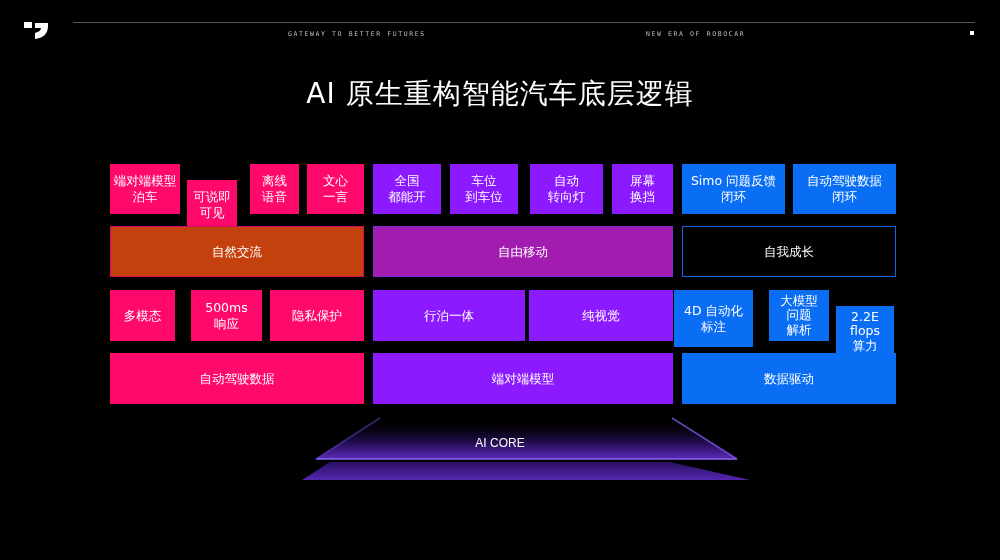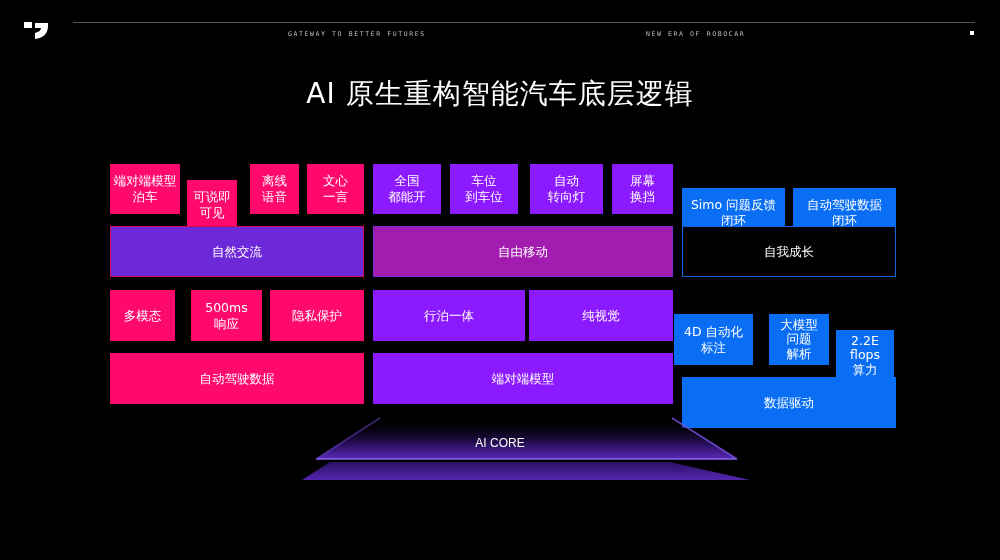--- a/index.html
+++ b/index.html
@@ -9,22 +9,22 @@
   .topline { position:absolute; left:73px; top:22px; width:902px; height:1px; background:#555; }
   .tag { position:absolute; top:30px; font-family:"DejaVu Sans Mono", "Liberation Mono", monospace;
          font-size:6.5px; letter-spacing:1.6px; color:#bfbfbf;text-align:center; }
   .dot { position:absolute; left:970px; top:31px; width:4px; height:4px; background:#fff; }
   .title { position:absolute; left:0; width:1000px; top:75px; text-align:center; font-size:28px;
            font-weight:normal; letter-spacing:1px; color:#fff; }
   .box { position:absolute; display:flex; align-items:center; justify-content:center; text-align:center;
          font-size:12.5px; line-height:16px; color:#fff; box-sizing:border-box; white-space:pre-line; }
   .pink { background:#ff0a6c; }
   .purple { background:#8c1aff; }
-  .blue { background:#0a6ef5;margin-top:24px; }
-  .outline-pink { border:1.5px solid #d40a5c; background:#6d28d9; }
+  .blue { background:#0a6ef5; }
+  .outline-pink { border:1.5px solid #d40a5c; background:#c2410c; }
   .outline-purple { border:1.5px solid #7a2ad8; background:#a21caf; }
   .outline-blue { border:1.5px solid #1466e0; background:#000; }
   .core { position:absolute; left:0; top:0; }
   .core-label { position:absolute; left:0; width:1000px; top:436px; text-align:center; font-size:12px;
                 letter-spacing:0; color:#fff; font-family:"Liberation Sans", sans-serif; }
 </style>
 </head>
 <body>
 
 <svg class="abs" style="left:24px;top:22px" width="26" height="18" viewBox="0 0 26 18">
@@ -69,21 +69,21 @@
   <div class="box purple" style="left:529px;top:290px;width:144px;height:51px">纯视觉</div>
   <div class="box purple" style="left:373px;top:353px;width:300px;height:51px">端对端模型</div>
 </div>
 
 <div>
   <div class="box blue" style="left:682px;top:164px;width:103px;height:50px">Simo 问题反馈
 闭环</div>
   <div class="box blue" style="left:793px;top:164px;width:103px;height:50px">自动驾驶数据
 闭环</div>
   <div class="box outline-blue" style="left:682px;top:226px;width:214px;height:51px">自我成长</div>
-  <div class="box blue" style="left:674px;top:290px;width:79px;height:51px">4D 自动化
+  <div class="box blue" style="left:674px;top:290px;width:79px;height:57px">4D 自动化
 标注</div>
   <div class="box blue" style="left:769px;top:290px;width:60px;height:51px;line-height:14.5px">大模型
 问题
 解析</div>
   <div class="box blue" style="left:836px;top:306px;width:58px;height:51px;line-height:14.5px">2.2E
 flops
 算力</div>
   <div class="box blue" style="left:682px;top:353px;width:214px;height:51px">数据驱动</div>
 </div>
 

